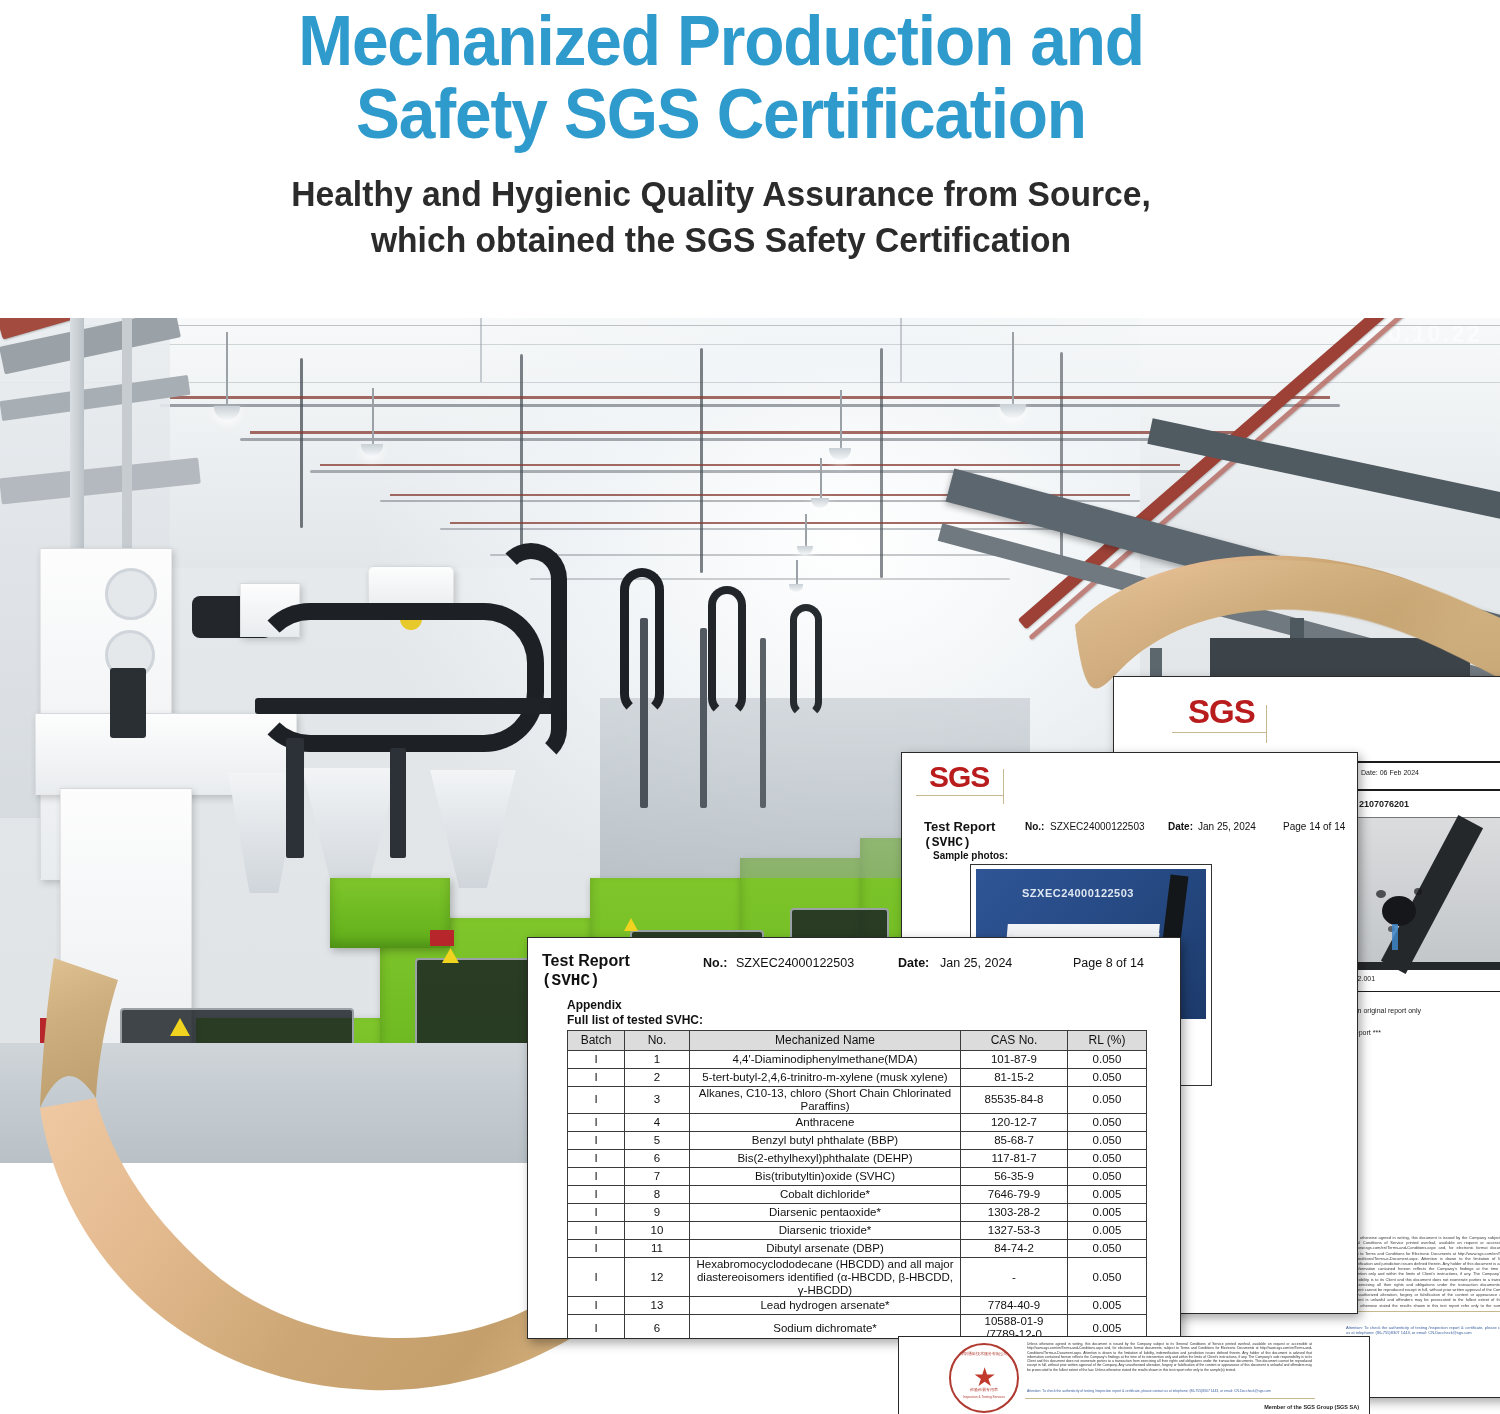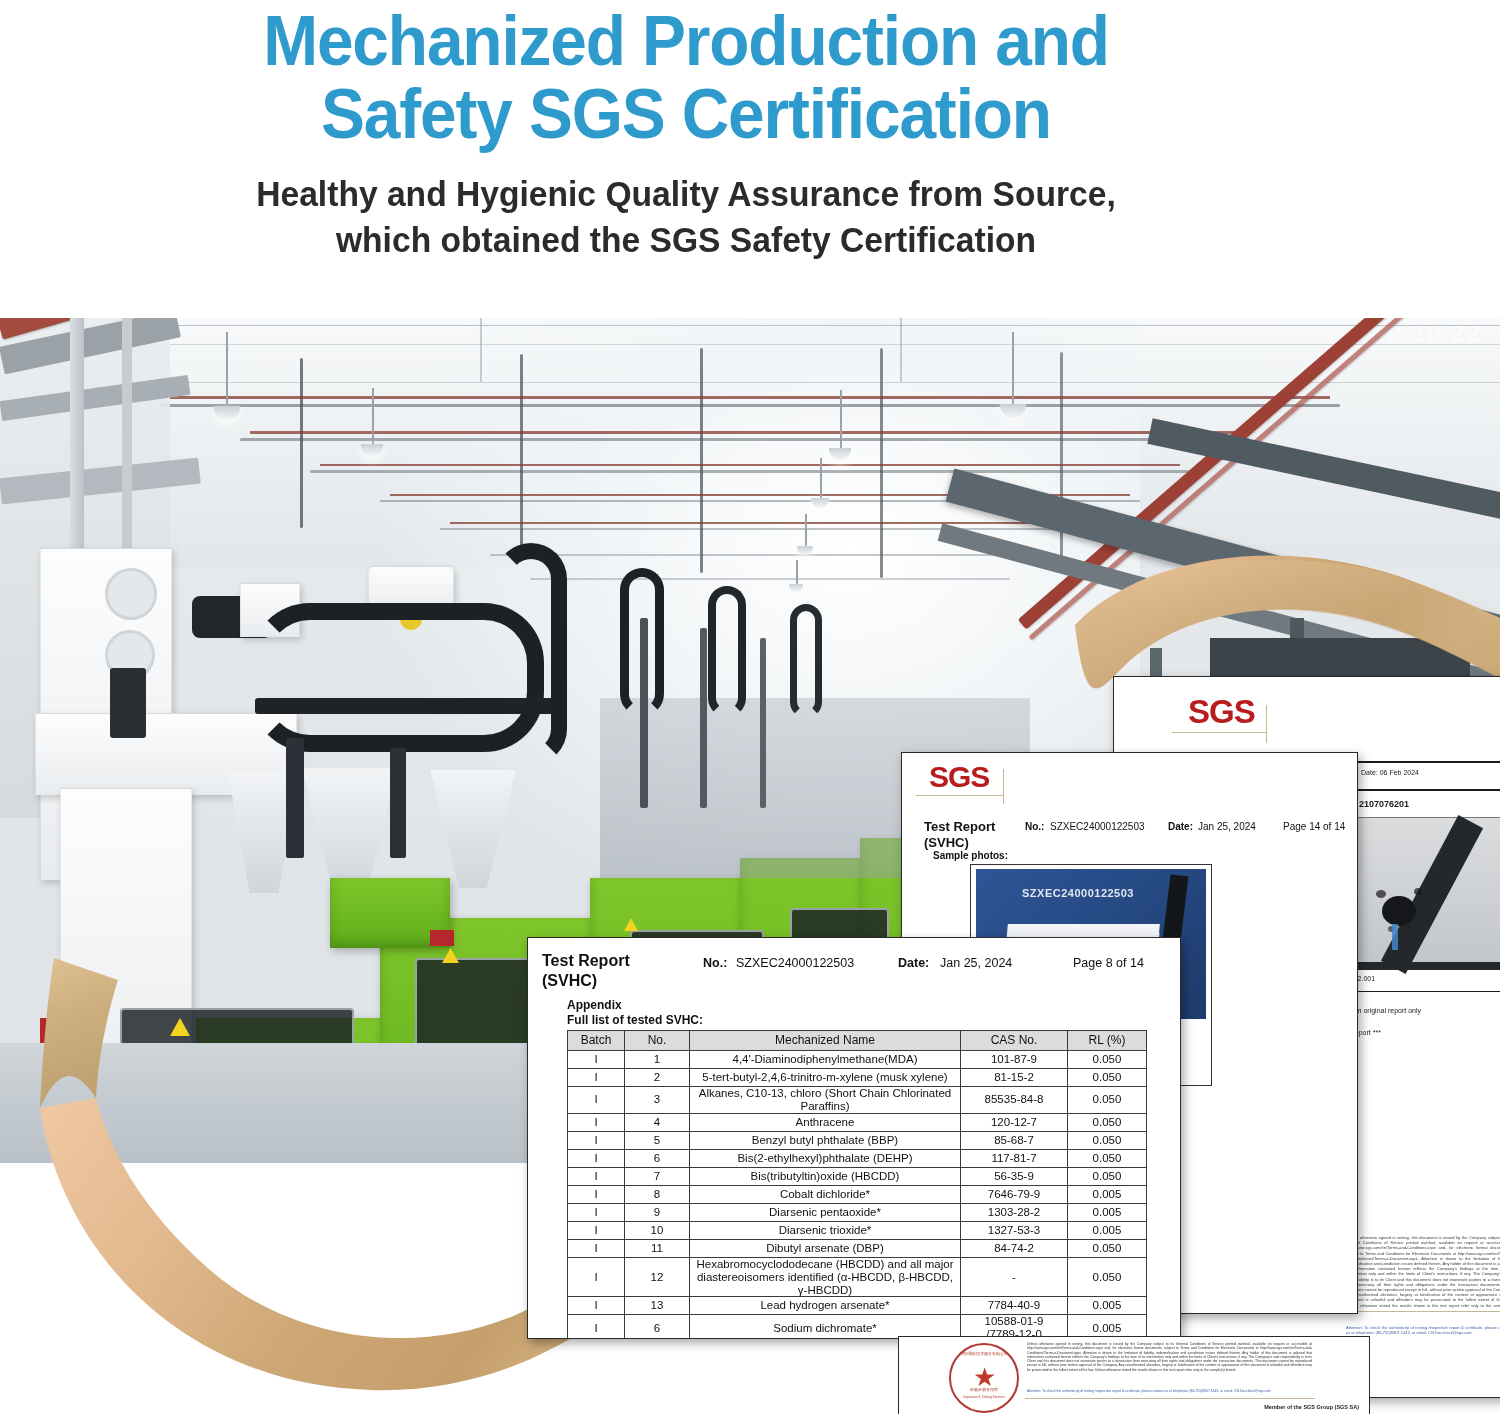--- a/index.html
+++ b/index.html
@@ -1,21 +1,21 @@
 <!DOCTYPE html>
 <html><head>
 <meta charset="utf-8">
 <style>
   html,body{margin:0;padding:0;background:#fff;}
   body{width:1500px;height:1414px;position:relative;overflow:hidden;
        font-family:"Liberation Sans",sans-serif;-webkit-font-smoothing:antialiased;}
 
   
   #header{position:absolute;left:0;top:0;width:1372px;height:318px;background:#ffffff;
-          display:flex;flex-direction:column;align-items:flex-start;justify-content:flex-start;}
+          display:flex;flex-direction:column;align-items:flex-start;justify-content:flex-start;padding-left:35px;}
   #title-l1,#title-l2{color:#2f9bcd;font-weight:700;font-size:70px;line-height:1.02;
            letter-spacing:-1.2px;text-align:center;width:100%;
            font-family:"Liberation Sans",sans-serif;transform:scaleX(.94);}
   #title-l1{margin-top:6px;}
   #title-l2{margin-top:2px;}
   #sub-l1,#sub-l2{color:#2b2b2b;font-weight:600;font-size:35px;line-height:1.18;
            text-align:center;width:100%;transform:scaleX(.96);}
   #sub-l1{margin-top:22px;}
   #sub-l2{margin-top:5px;}
 
@@ -80,21 +80,21 @@
 
   
   #docB{left:901px;top:752px;width:455px;height:560px;}
   #docB .sgslogo{position:absolute;left:27px;top:7px;font-size:30px;}
   #docB .sgsrule{position:absolute;left:14px;top:42px;width:88px;}
   #docB .sgsvrule{position:absolute;left:101px;top:16px;height:35px;}
 
   
   #docA{left:527px;top:937px;width:652px;height:400px;}
   .rpt-title{position:absolute;font-weight:700;font-size:16px;color:#111;}
-  .rpt-sub{position:absolute;font-weight:700;font-size:16px;color:#111;}
+  .rpt-sub{position:absolute;font-weight:700;font-size:16px;color:#111;font-family:Liberation Mono, monospace;}
   .lbl{font-weight:700;}
   .kv{position:absolute;font-size:12.5px;color:#111;white-space:nowrap;}
 
   table.svhc{border-collapse:collapse;table-layout:fixed;}
   table.svhc th,table.svhc td{border:1px solid #3a3a3a;color:#111;text-align:center;
        font-size:11.5px;padding:0 2px;line-height:1.12;}
   table.svhc th{background:#dcdcdc;font-weight:400;font-size:12px;height:19px;}
   table.svhc td{height:17px;}
   td.sn{font-size:11px;}
 
@@ -414,21 +414,21 @@
         <tr>
           <td>I</td>
           <td>6</td>
           <td class="sn">Bis(2-ethylhexyl)phthalate (DEHP)</td>
           <td>117-81-7</td>
           <td>0.050</td>
         </tr>
         <tr>
           <td>I</td>
           <td>7</td>
-          <td class="sn">Bis(tributyltin)oxide (HBCDD)</td>
+          <td class="sn">Bis(tributyltin)oxide (SVHC)</td>
           <td>56-35-9</td>
           <td>0.050</td>
         </tr>
         <tr>
           <td>I</td>
           <td>8</td>
           <td class="sn">Cobalt dichloride*</td>
           <td>7646-79-9</td>
           <td>0.005</td>
         </tr>

